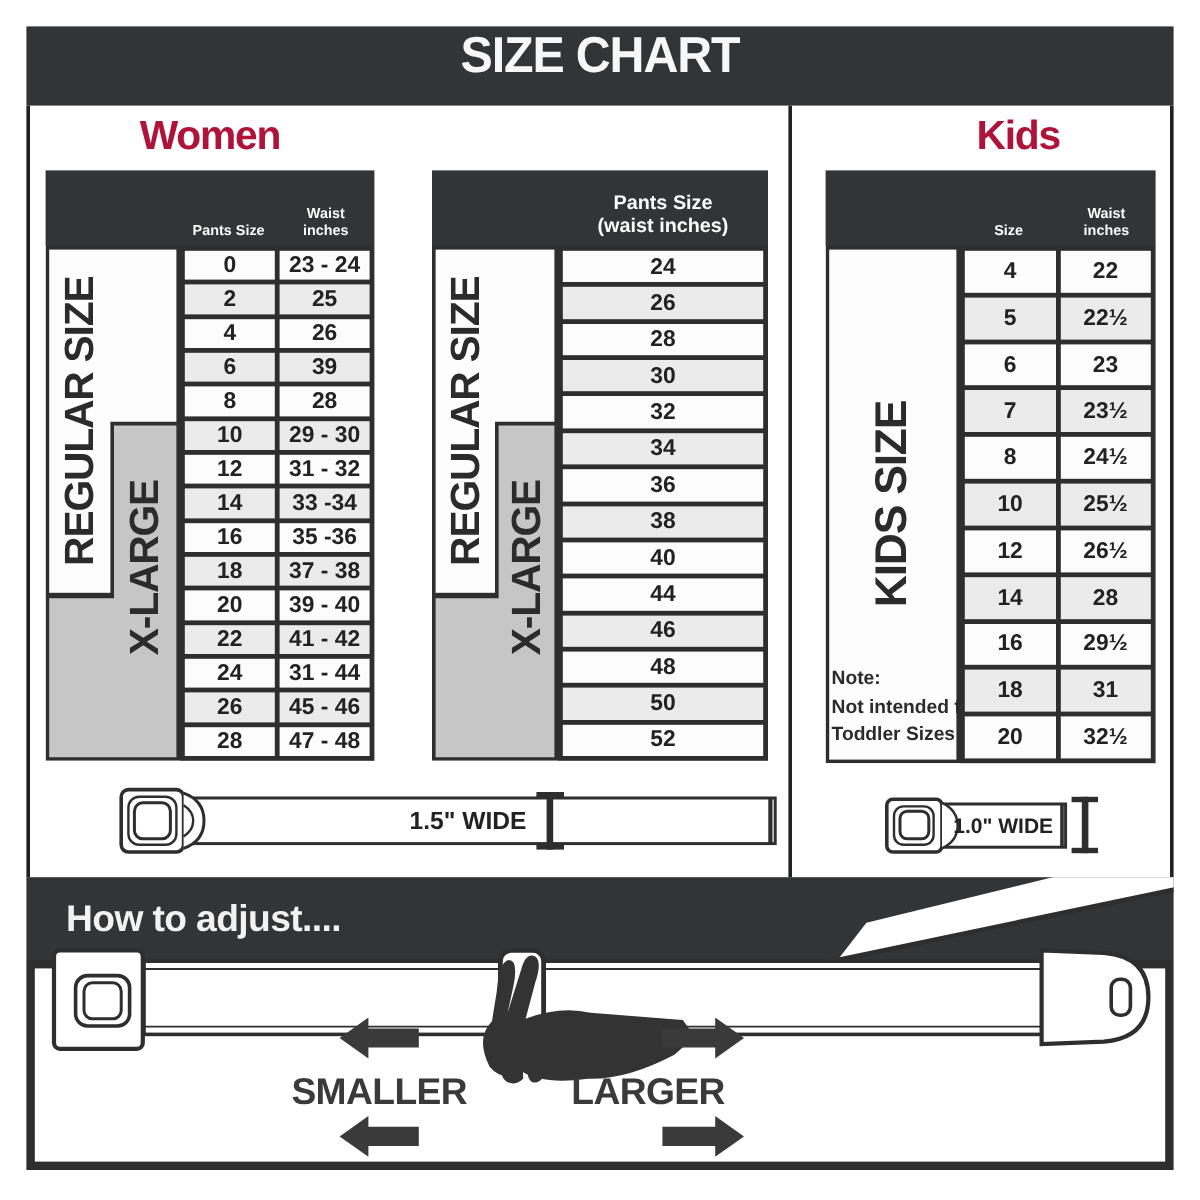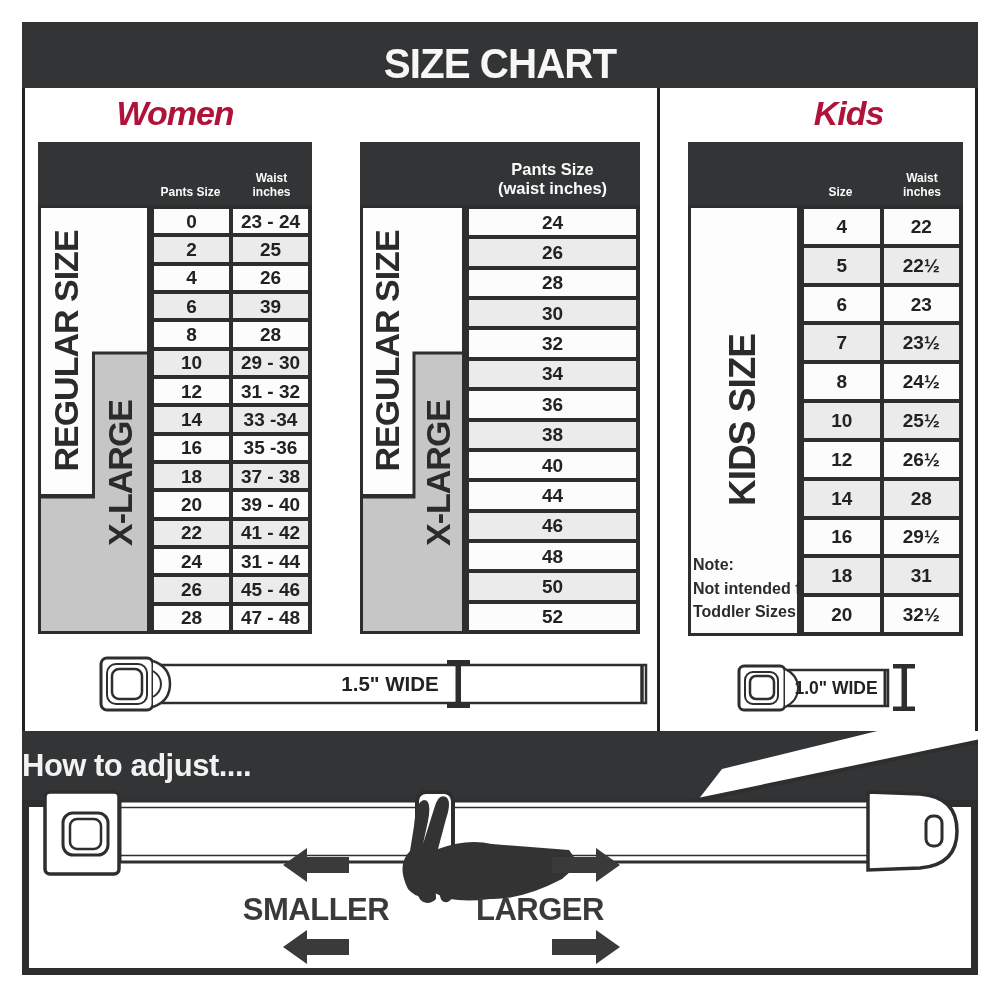--- a/index.html
+++ b/index.html
@@ -1,42 +1,42 @@
 <!DOCTYPE html>
 <html><head>
 <meta charset="utf-8">
 <style>
   html,body{margin:0;padding:0;background:#fff;}
   .page{position:relative;width:1000px;height:1000px;background:#ffffff;overflow:hidden;
         font-family:"Liberation Sans","DejaVu Sans",sans-serif;}
   .abs{position:absolute;}
   
   .banner{left:22px;top:22px;width:956px;height:66px;background:#323435;
-          display:flex;align-items:flex-end;justify-content:center;}
+          display:flex;align-items:flex-start;justify-content:center;}
   .banner .title{color:#f7f7f7;font-size:42px;font-weight:bold;letter-spacing:-1px;transform:scaleX(.96);}
   
   .vline{background:#1f2122;width:3px;top:88px;height:643px;}
   
   .colhead{top:94px;height:44px;color:#b01339;font-size:34px;font-weight:bold;
-           text-align:center;letter-spacing:-1px;font-style:italic;}
+           text-align:center;letter-spacing:-1px;}
   
   .sztable{box-sizing:border-box;}
   .thead{position:absolute;left:0;top:0;right:0;height:63px;background:#323435;color:#fafafa;}
   .thead .hcell{position:absolute;bottom:6px;text-align:center;font-size:12px;font-weight:bold;line-height:1.12;}
   .tbody{position:absolute;background:#2e2e2e;display:grid;gap:4px;padding:4px;box-sizing:border-box;
          grid-auto-rows:1fr;}
   .cols-1{grid-template-columns:1fr;}
   .cols-2{grid-template-columns:1fr 1fr;}
   .tbody .cell{background:#fcfcfc;display:flex;align-items:center;justify-content:center;
                font-size:19px;font-weight:bold;color:#222;line-height:1;}
   .tbody .cell.alt{background:#ebebeb;}
   svg text{font-family:"Liberation Sans","DejaVu Sans",sans-serif;}
   
   .howto{left:22px;top:731px;width:956px;height:69px;background:#323435;display:flex;align-items:center;}
-  .howto .htitle{color:#f2f2f2;font-size:31px;font-weight:bold;letter-spacing:-0.5px;}
+  .howto .htitle{color:#f2f2f2;font-size:31px;font-weight:bold;padding-left:33px;letter-spacing:-0.5px;}
   .panel{left:22px;top:800px;width:956px;height:175px;background:#fff;border:7px solid #2e2e2e;box-sizing:border-box;}
 </style>
 </head>
 <body>
 
 <div class="page">
 
   <div class="abs banner">
     <div class="title">SIZE CHART</div>
   </div>

